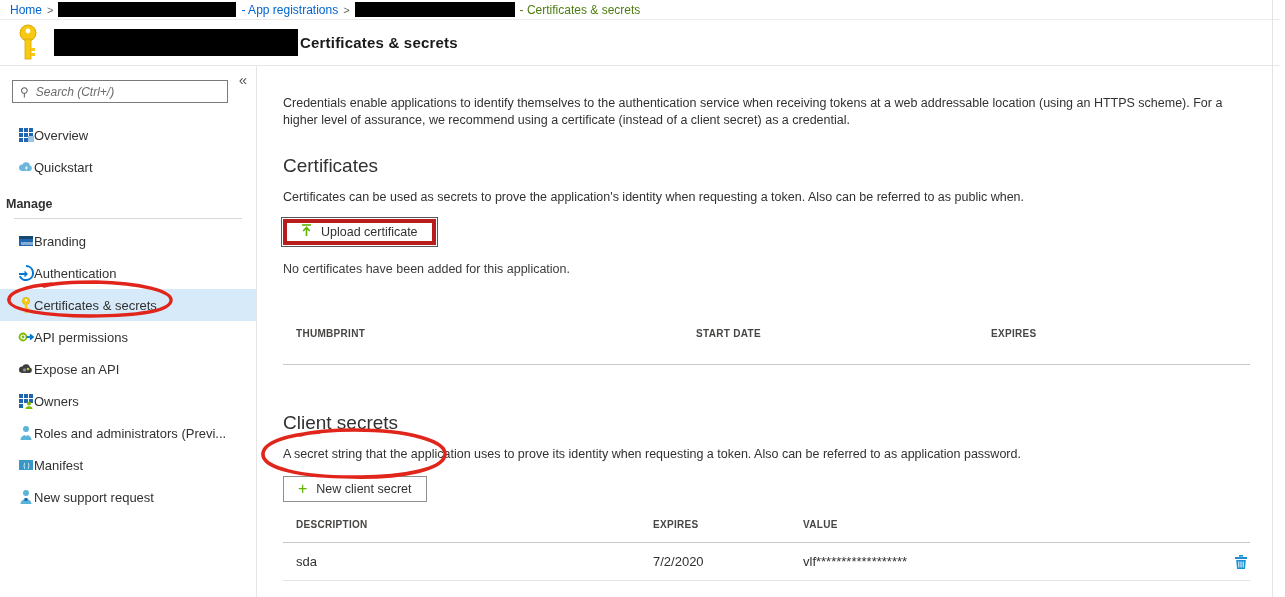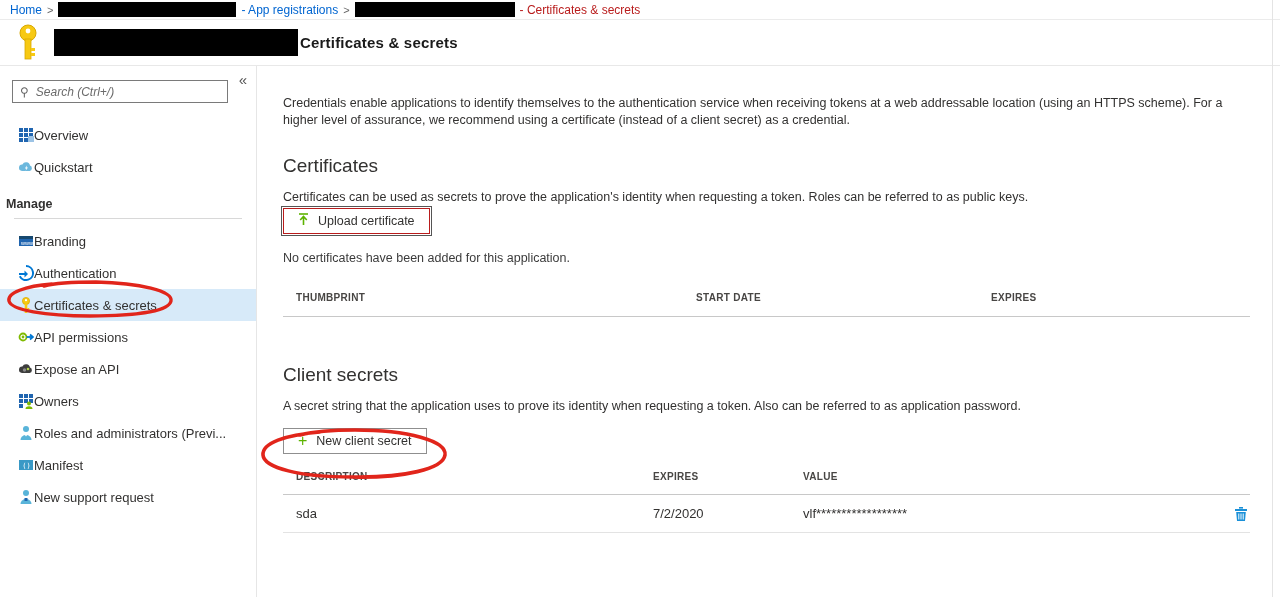--- a/index.html
+++ b/index.html
@@ -5,21 +5,21 @@
   * { margin:0; padding:0; box-sizing:border-box; }
   html,body { width:1285px; height:597px; overflow:hidden; background:#fff;
     font-family:"Liberation Sans", sans-serif; color:#323130; }
   .page { position:relative; width:1280px; height:597px; }
 
   
   .breadcrumb { height:20px; display:flex; align-items:center; gap:5px;
     padding-left:10px; font-size:12px; border-bottom:1px solid #ebebeb; background:#fff; }
   .crumb-link { color:#0065d1; cursor:pointer; text-decoration:none; }
   .crumb-sep { color:#666; font-size:11px; }
-  .crumb-current { color:#b91c1c; }
+  .crumb-current { color:#4d7c0f; }
   .redact { background:#000; display:inline-block; }
   .redact.r1 { width:178px; height:15px; }
   .redact.r2 { width:160px; height:15px; }
 
   
   .titlebar { height:46px; display:flex; align-items:center; padding-left:16px;
     border-bottom:1px solid #e8e8e8; background:#fff; }
   .titlebar .keywrap { width:26px; height:38px; margin-right:12px; display:flex; align-items:center; }
   .title-redact { width:244px; height:27px; background:#000; margin-right:2px; }
   .page-title { font-size:15px; font-weight:700; color:#1a1a1a; letter-spacing:.2px; }
@@ -48,30 +48,30 @@
     padding-left:6px; margin-bottom:7px; }
   .nav-section .sec-rule { border-bottom:1px solid #d8d8d8; margin:0 14px 6px 14px; }
 
   
   .main { flex:1; padding:0 30px 0 26px; position:relative; }
   .intro { margin-top:29px; font-size:12.5px; line-height:17px; color:#323130; max-width:978px; }
   h2.sect { margin-top:26px; font-size:19px; font-weight:400; color:#323130; }
   .sect-desc { margin-top:13px; font-size:12.5px; color:#323130; }
   .btn { display:inline-flex; align-items:center; gap:9px; background:#fff;
     padding:0 14px; height:26px; font-size:12.5px; color:#323130; cursor:pointer; }
-  .btn-upload { margin-top:4px; border:1px solid #b91c1c; outline:1px solid #555; outline-offset:1px; }
+  .btn-upload { margin-top:15px; border:4px solid #b91c1c; outline:1px solid #555; outline-offset:1px; }
   .btn-new { margin-top:15px; border:1px solid #8f8f8f; }
   .plus-glyph { font-size:16px; color:#5db300; line-height:1; }
   .empty-msg { margin-top:17px; font-size:12.5px; color:#3b3b3b; }
 
   .tbl-head { display:grid; font-size:10px; font-weight:700; letter-spacing:.3px;
     color:#484644; }
   .cert-cols { grid-template-columns:400px 295px 1fr; }
   .sec-cols  { grid-template-columns:357px 150px 1fr 40px; }
-  .cert-head { margin-top:27px; padding-left:13px; padding-bottom:13px; border-bottom:1px solid #c8c8c8; }
+  .cert-head { margin-top:52px; padding-left:13px; padding-bottom:25px; border-bottom:1px solid #c8c8c8; }
   .sec-head  { margin-top:17px; padding-left:13px; padding-bottom:12px; border-bottom:1px solid #c8c8c8; }
   .tbl-row { display:grid; align-items:center; font-size:13px; color:#323130;
     padding-left:13px; height:38px; border-bottom:1px solid #e3e3e3; }
   .trash-cell { display:flex; justify-content:flex-end; padding-right:2px; }
   .trash-btn { cursor:pointer; display:flex; }
 
   
   .v-edge { position:absolute; top:0; right:7px; width:1px; height:597px; background:#e4e4e4; }
 
   
@@ -264,21 +264,21 @@
           <span>New support request</span>
         </div>
 
       </div>
     </div>
 
     <div class="main">
       <p class="intro">Credentials enable applications to identify themselves to the authentication service when receiving tokens at a web addressable location (using an HTTPS scheme). For a higher level of assurance, we recommend using a certificate (instead of a client secret) as a credential.</p>
 
       <h2 class="sect">Certificates</h2>
-      <p class="sect-desc">Certificates can be used as secrets to prove the application's identity when requesting a token. Roles can be referred to as public keys.</p>
+      <p class="sect-desc">Certificates can be used as secrets to prove the application's identity when requesting a token. Also can be referred to as public when.</p>
 
       <div class="btn btn-upload">
         <span>
           <svg width="11" height="13" viewBox="0 0 11 13">
             <path d="M1 1 h9" stroke="#5db300" stroke-width="1.6"></path>
             <path d="M5.5 12 V4 M2.2 7 L5.5 3.5 L8.8 7" fill="none" stroke="#5db300" stroke-width="1.6"></path>
           </svg></span>
         <span>Upload certificate</span>
       </div>
 

